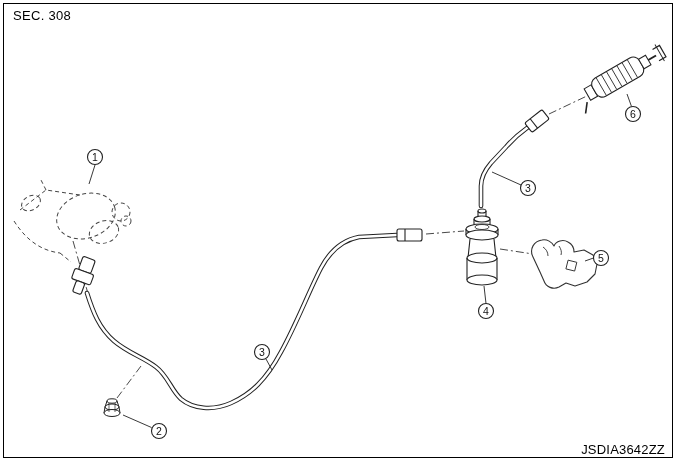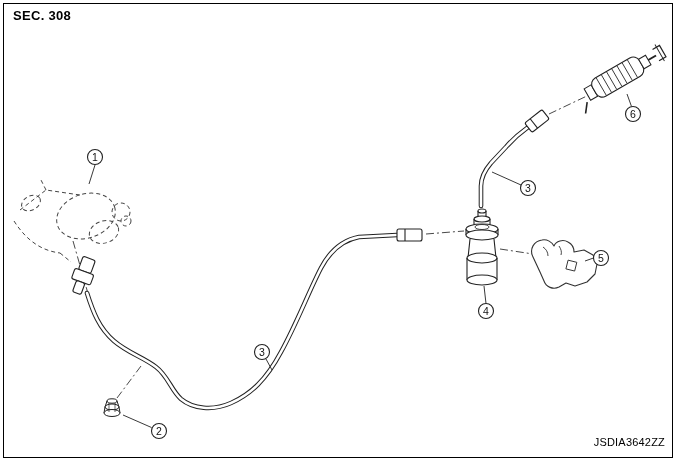--- a/index.html
+++ b/index.html
@@ -11,25 +11,25 @@
     color:#000;
     overflow:hidden;
   }
   .frame{
     position:absolute;left:3px;top:3px;width:670px;height:455px;
     border:1px solid #000;box-sizing:border-box;
     background:transparent;
   }
   .sec-label{
     position:absolute;left:13px;top:8px;
-    font-size:13px;font-weight:bold;letter-spacing:.3px;
+    font-size:13px;font-weight:normal;letter-spacing:.3px;
   }
   .fig-code{
-    position:absolute;right:12px;bottom:14px;
-    font-size:11px;letter-spacing:.2px;text-align:right;
+    position:absolute;right:12px;bottom:5px;
+    font-size:13px;letter-spacing:.2px;text-align:right;
   }
   svg.diagram{position:absolute;left:0;top:0}
   .callout-num{
     font-family:"Liberation Sans", sans-serif;
     font-size:10.5px;fill:#111;
   }
 </style>
 </head>
 <body>
 

